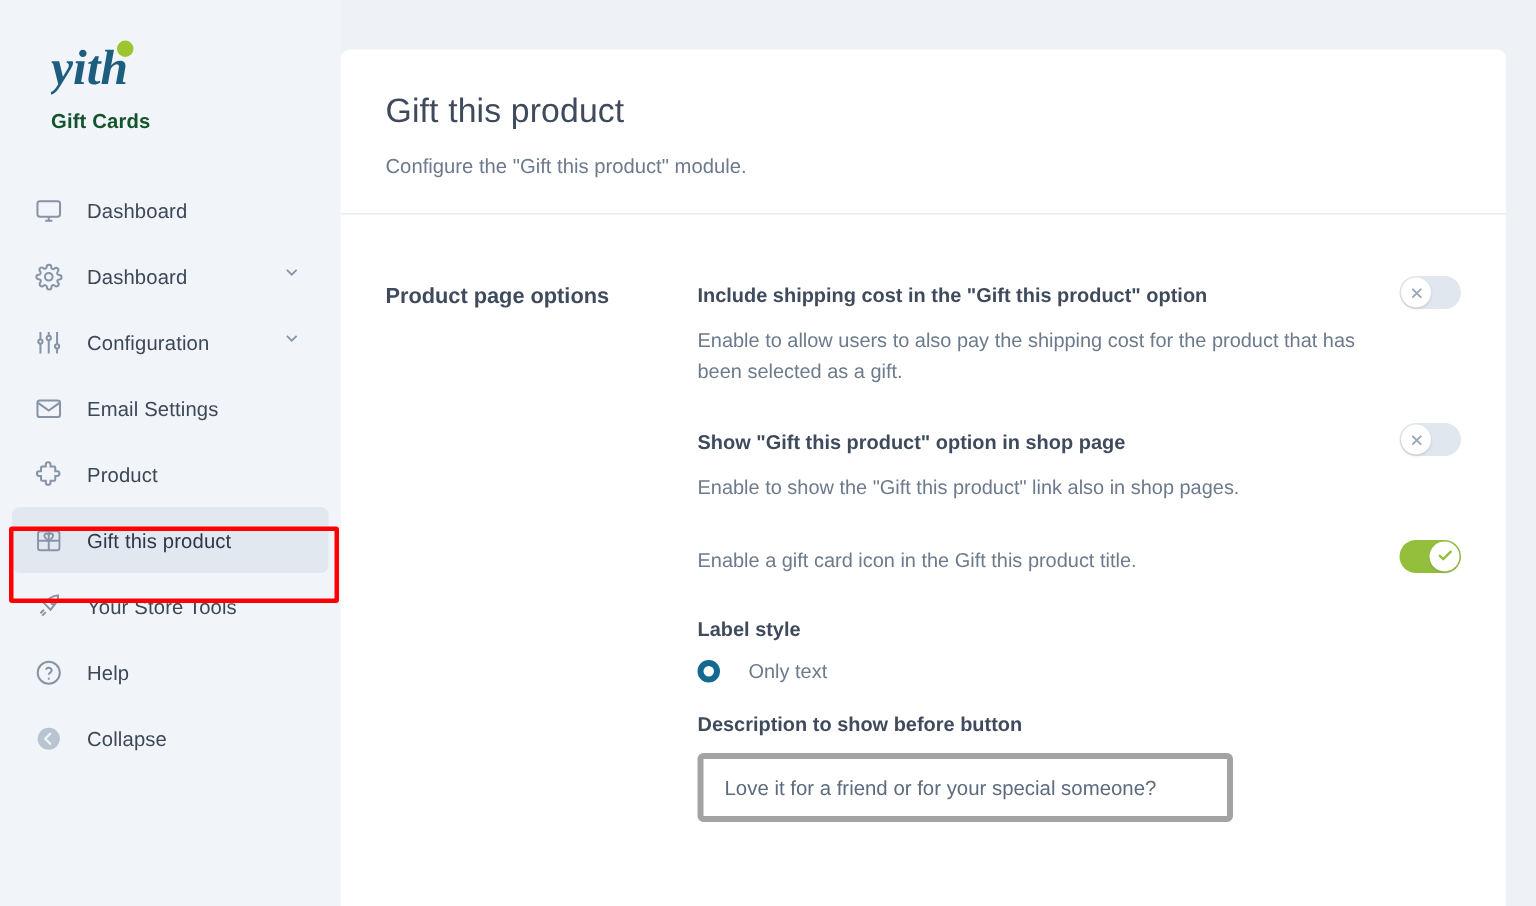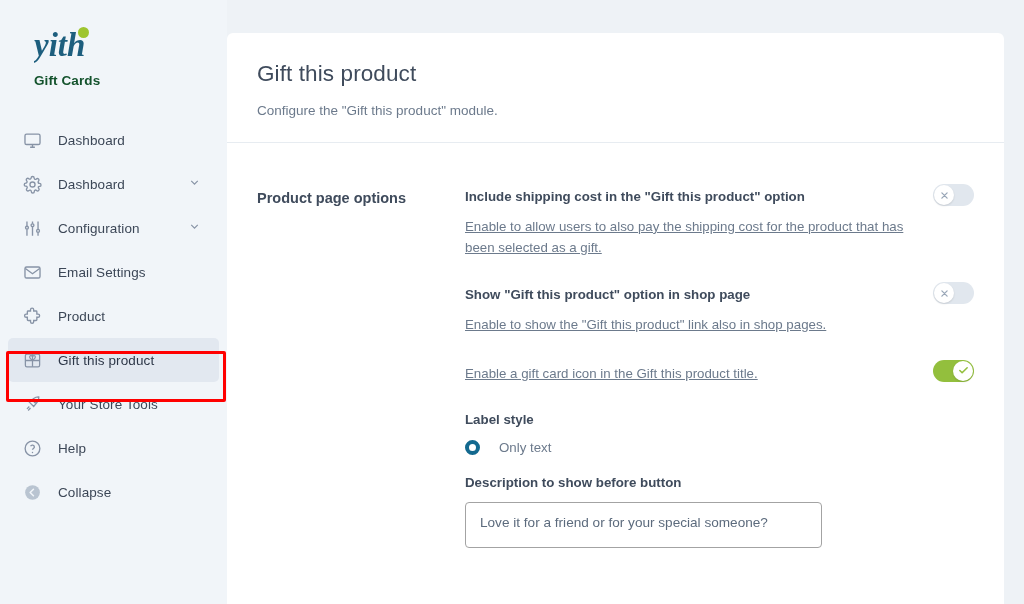--- a/index.html
+++ b/index.html
@@ -121,21 +121,20 @@
     font-weight: bold;
     color: #3f4b5c;
     line-height: 1.35;
   }
   .field-hint {
     margin-top: 11px;
     font-size: 13.3px;
     color: #6c7a8c;
     line-height: 1.55;
     max-width: 512px;
-    text-decoration: underline;
   }
 
   
   .toggle {
     position: absolute;
     right: 0; top: -4px;
     width: 41px; height: 22px;
     border-radius: 11px;
     background: #e1e7ee;
     cursor: pointer;
@@ -180,21 +179,21 @@
   .radio-lbl {
     margin-left: 19px;
     font-size: 13.3px;
     color: #6c7a8c;
   }
 
   .textarea-box {
     margin-top: 12px;
     width: 357px;
     height: 46px;
-    border: 1px solid #a3a3a3;
+    border: 4px solid #a3a3a3;
     border-radius: 4px;
     background: #fff;
     padding: 12px 14px;
     font-size: 13.6px;
     color: #5c6b7d;
     overflow: hidden;
   }
 </style>
 </head>
 <body>

